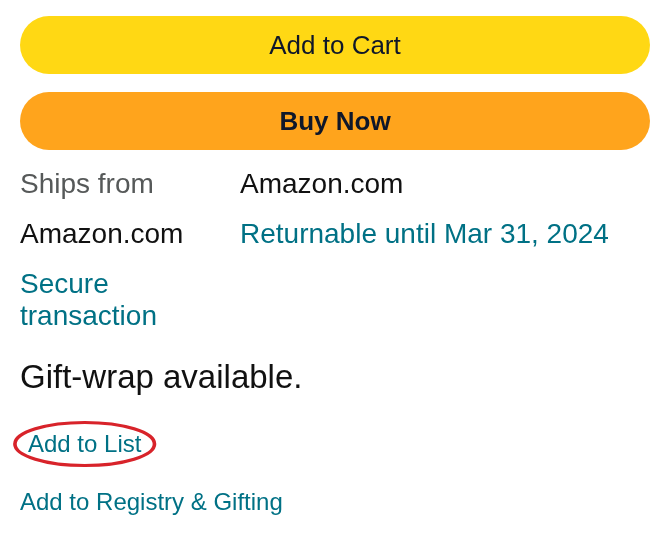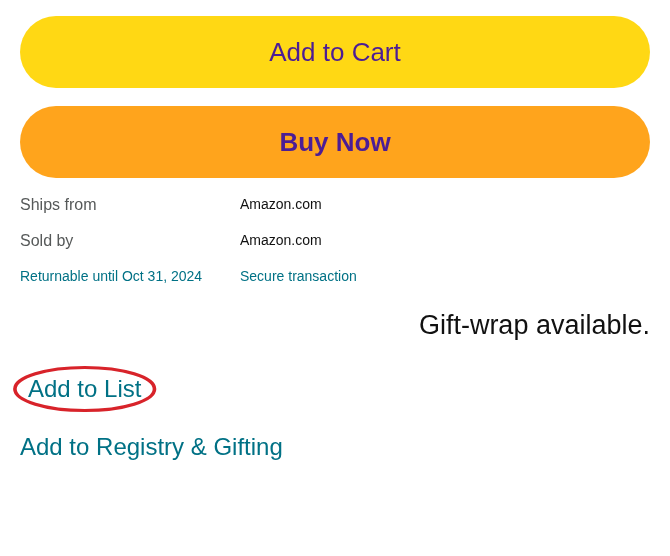--- a/index.html
+++ b/index.html
@@ -8,23 +8,23 @@
       width: 670px;
       height: 556px;
       background: #fff;
       padding: 16px 20px 0 20px;
       overflow: hidden;
     }
     .btn {
       width: 100%;
       border: none;
       border-radius: 999px;
-      height: 72px;
+      height: 58px;
       font-size: 26px;
-      color: #4c1d95;
+      color: #0f172a;
       cursor: pointer;
       display: flex;
       align-items: center;
       justify-content: center;
       margin-bottom: 18px;
     }
     .btn-cart {
       background: #FFD814;
     }
     .btn-buy {
@@ -33,34 +33,33 @@
     }
     .info-grid {
       display: grid;
       grid-template-columns: 220px 1fr;
       row-gap: 18px;
       margin-top: 10px;
       margin-bottom: 26px;
     }
     .info-label {
       color: #565959;
-      font-size: 16px;
+      font-size: 28px;
     }
     .info-value {
-      font-size: 14px;
+      font-size: 28px;
       color: #111;
     }
     .info-value.link {
       color: #007185;
     }
     .gift-wrap {
-      font-size: 27px;
+      font-size: 33px;
       color: #111;
       margin-bottom: 30px;
-      text-align: right;
     }
     .link-row {
       display: block;
       margin-bottom: 26px;
     }
     .link-text {
       color: #007185;
       font-size: 24px;
       cursor: pointer;
       display: inline-block;
@@ -88,24 +87,23 @@
 </button>
 
 <button class="btn btn-buy">
   <span>Buy Now</span>
 </button>
 
 <div class="info-grid">
   <div class="info-label">Ships from</div>
   <div class="info-value">Amazon.com</div>
 
-  <div class="info-label">Sold by</div>
   <div class="info-value">Amazon.com</div>
 
-  <div class="info-value link">Returnable until Oct 31, 2024</div>
+  <div class="info-value link">Returnable until Mar 31, 2024</div>
 
   <div class="info-value link">Secure transaction</div>
 </div>
 
 <div class="gift-wrap">Gift-wrap available.</div>
 
 <div class="link-row">
   <span class="ellipse-highlight">
     <span class="link-text">Add to List</span>
     <svg viewBox="0 0 100 40" preserveAspectRatio="none">

